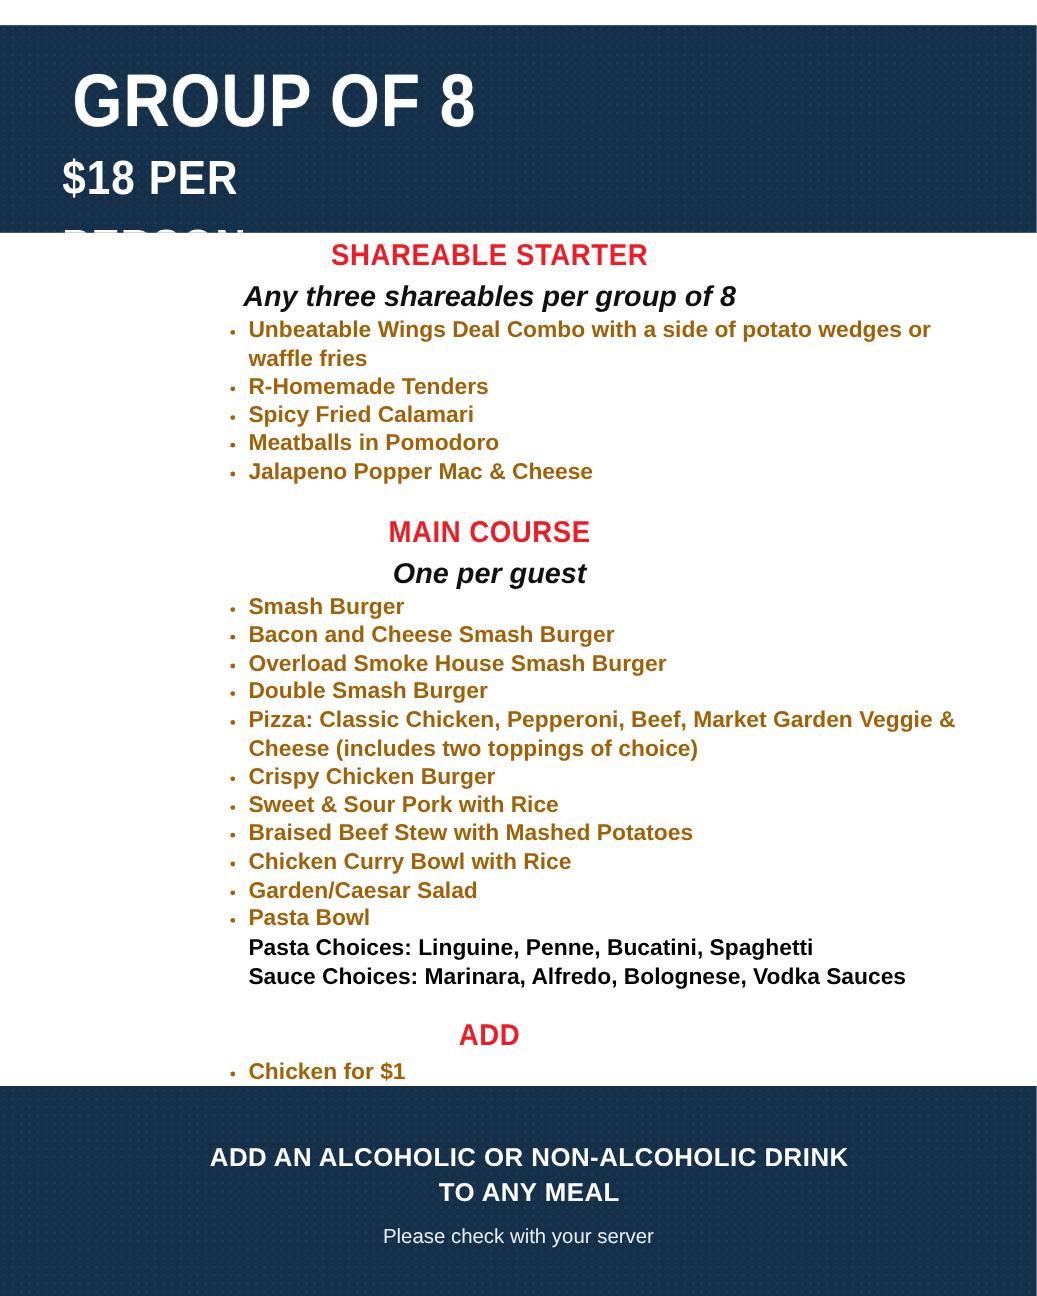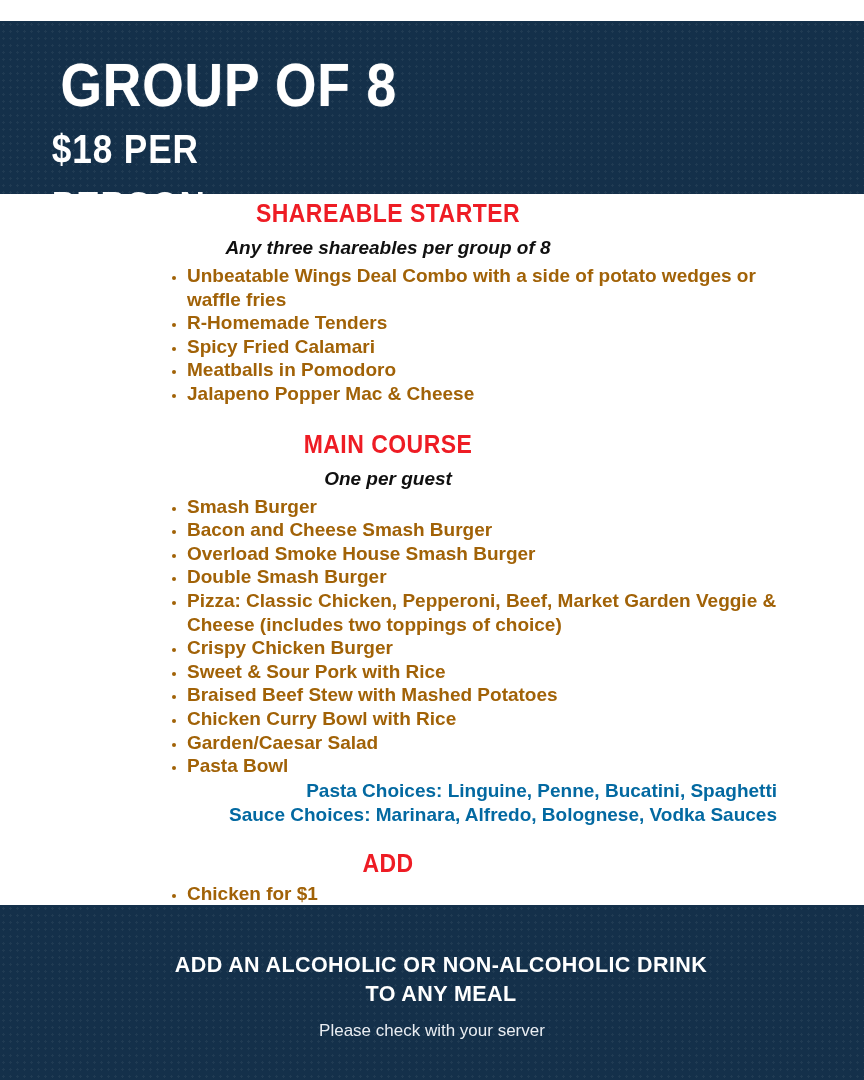--- a/index.html
+++ b/index.html
@@ -37,37 +37,37 @@
     margin-top: 6px;
     font-size: 40px;
     line-height: 57px;
     font-weight: 800;
     letter-spacing: 1px;
     transform: scaleX(0.88);
     transform-origin: 50% 0;
   }
 
   
-  .menu-body { position: absolute; left: 0; top: 173px; width: 776px; }
+  .menu-body { position: absolute; left: 0; top: 173px; width: 776px; padding-left: 20px; }
 
   .section-title {
     margin: 0; text-align: center;
     color: #ee1c24;
     font-size: 25px; line-height: 28px;
     font-weight: 800; letter-spacing: 0.5px;
     transform: scaleX(0.92);
     transform-origin: 50% 50%;
   }
   .t-starter { margin-top: 26px; }
   .t-main    { margin-top: 24px; }
   .t-add     { margin-top: 22px; }
 
   .section-sub {
     margin: 9px 0 0; text-align: center;
-    font-size: 19px; line-height: 23px;
+    font-size: 24px; line-height: 23px;
     font-weight: 700; font-style: italic;
     color: #101010;
   }
 
   ul.menu-list {
     margin: 5px 0 0 165px;
     padding: 0 0 0 22px;
     width: 600px;
     list-style: disc;
   }
@@ -75,21 +75,21 @@
     font-size: 19px;
     line-height: 23.6px;
     font-weight: 700;
     color: #a16207;
   }
   ul.menu-list li::marker { font-size: 0.75em; }
 
   .notes { margin: 1px 0 0 187px; width: 590px; }
   .note-line {
     font-size: 19px; line-height: 24.2px;
-    font-weight: 700; color: #0369a1; text-align: right;
+    font-weight: 700; color: #000000;
   }
 
   
   .footer {
     position: absolute; left: 0; top: 905px; width: 864px; height: 175px;
     background-color: #14304a;
     background-image: radial-gradient(rgba(255,255,255,0.05) 1px, rgba(0,0,0,0) 1.3px);
     background-size: 7px 7px;
     text-align: center;
     color: #ffffff;

